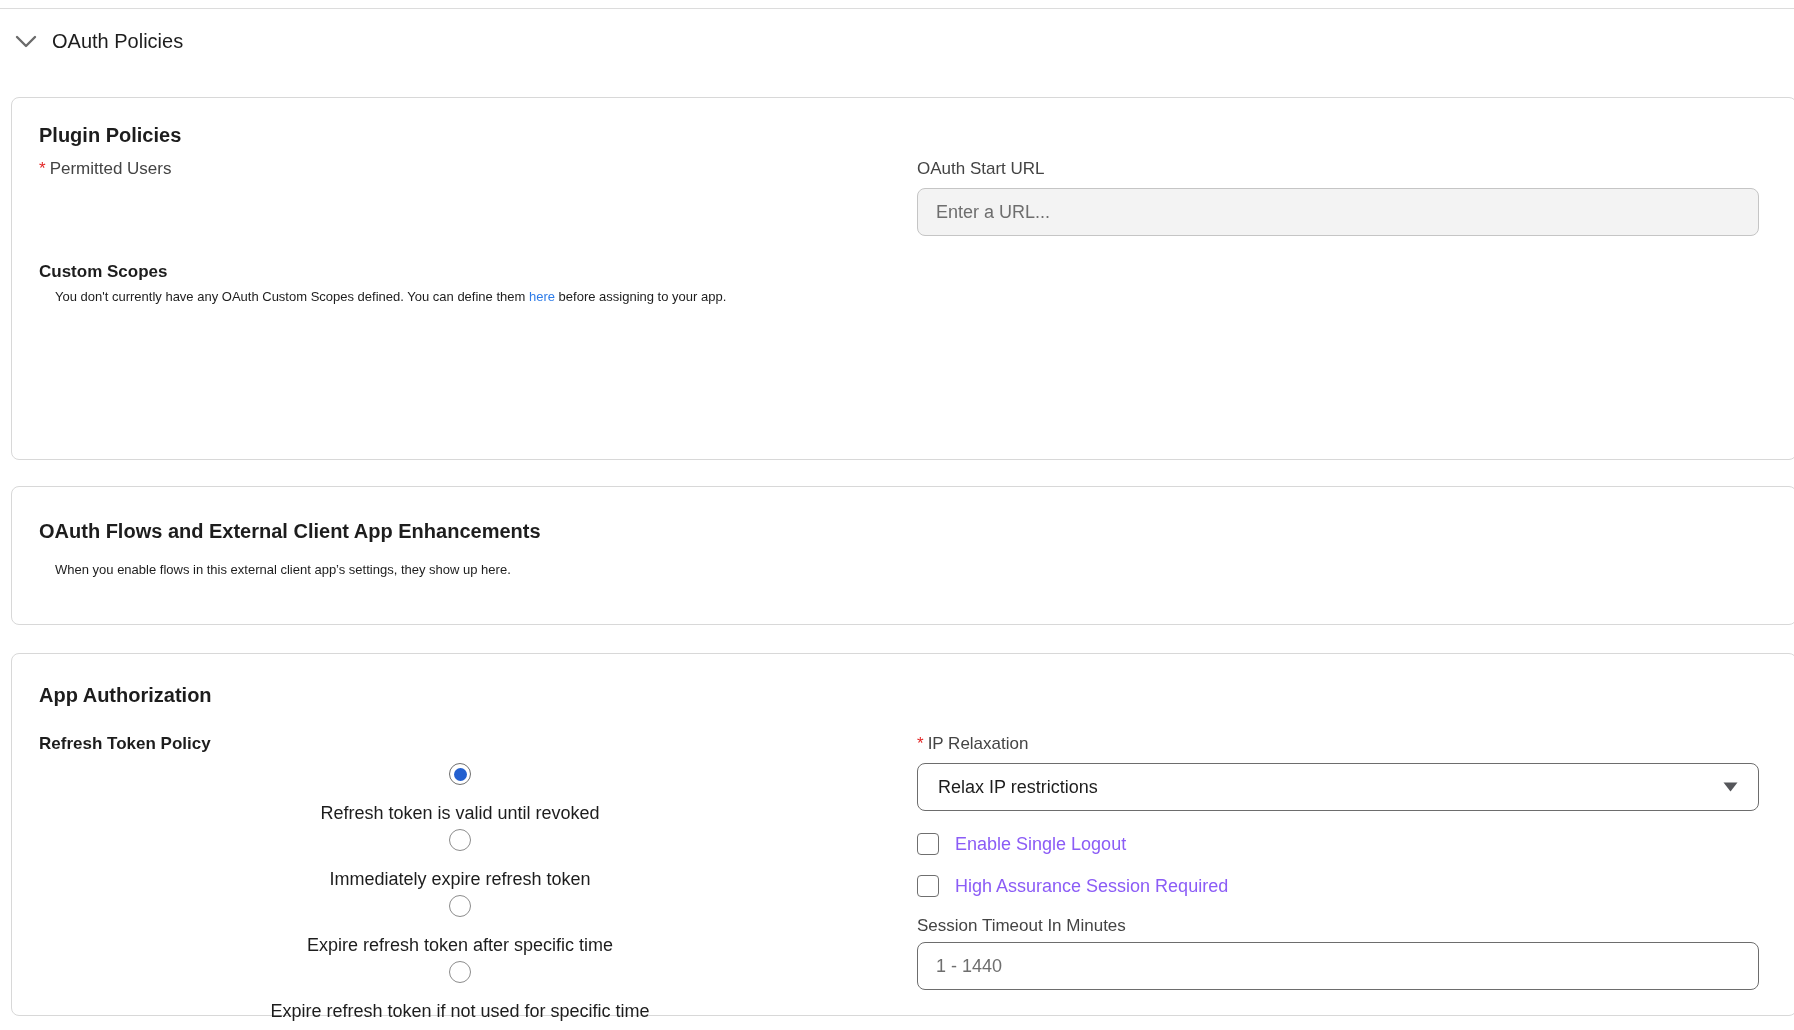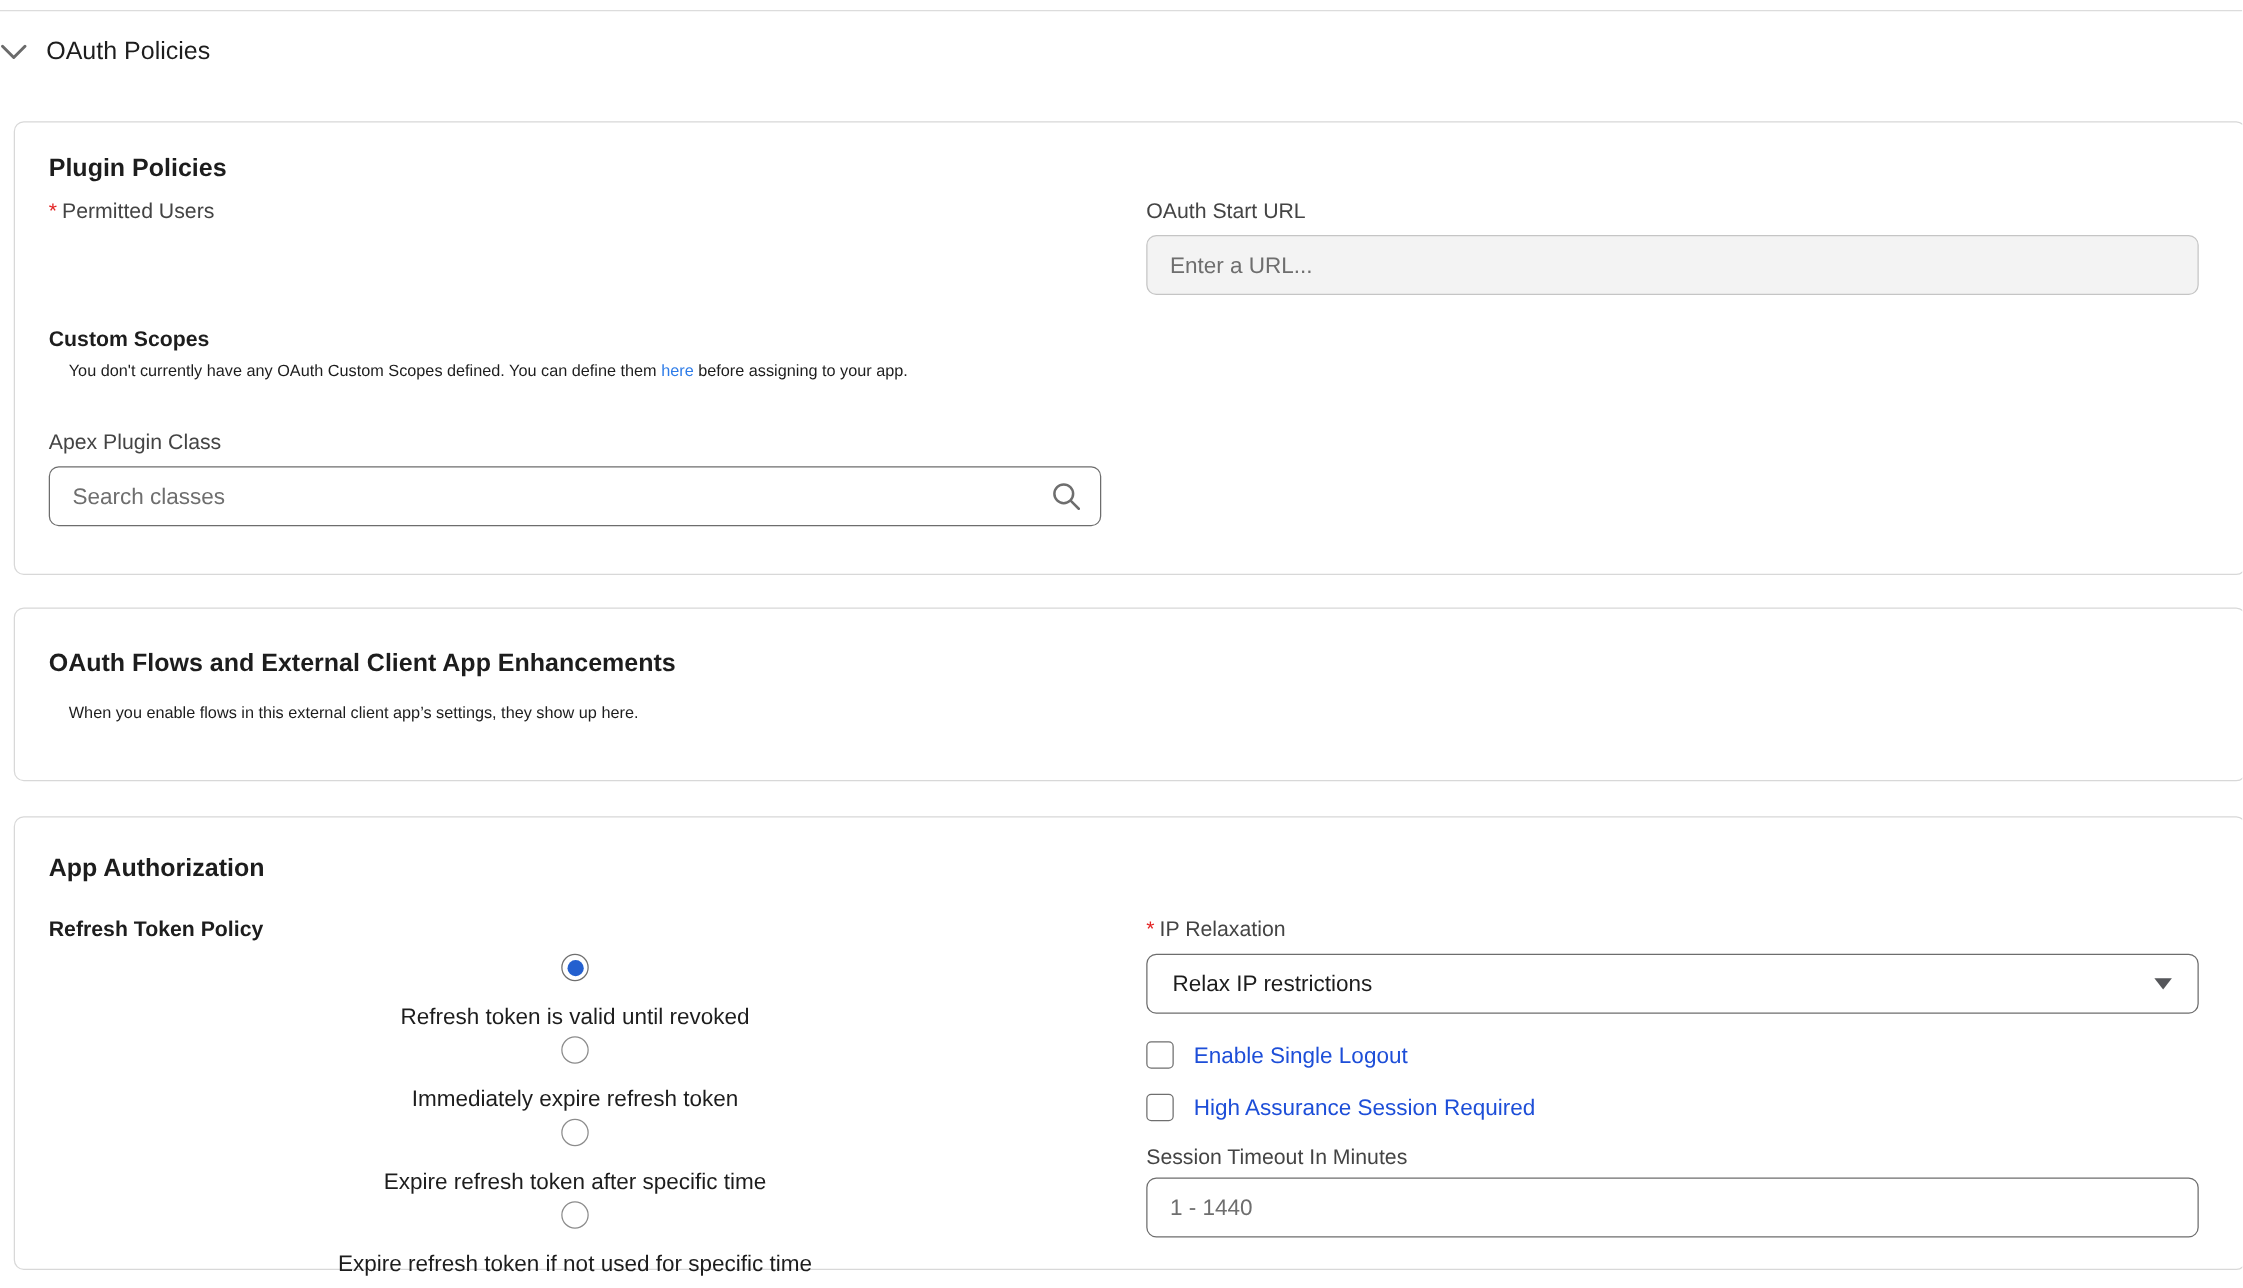--- a/index.html
+++ b/index.html
@@ -1,21 +1,21 @@
 <!DOCTYPE html>
 <html><head>
 <meta charset="utf-8">
 <style>
   html, body { margin:0; padding:0; background:#ffffff; }
   body { font-family:"Liberation Sans", sans-serif; color:#1d1d1d; }
   .page { position:relative; width:1794px; height:1030px; overflow:hidden; background:#fff; }
 
   .top-divider { position:absolute; top:8px; left:0; width:100%; border-top:1px solid #dcdcdc; }
 
-  .section-header { position:absolute; top:30px; left:0; display:flex; align-items:center; gap:15px; cursor:pointer; }
+  .section-header { position:absolute; top:30px; left:15px; display:flex; align-items:center; gap:15px; cursor:pointer; }
   .section-title { font-size:20px; color:#1d1d1d; }
 
   .card { position:absolute; left:11px; right:-3px; background:#fff; border:1px solid #d8d8d8;
           border-radius:8px; box-sizing:border-box; padding:0 37px 0 27px; }
   .card1 { top:97px;  height:363px; padding-top:25px; }
   .card2 { top:486px; height:139px; padding-top:32px; }
   .card3 { top:653px; height:363px; padding-top:29px; }
 
   .card-heading { font-size:20px; font-weight:bold; line-height:24px; margin:0; color:#1d1d1d; }
 
@@ -53,21 +53,21 @@
   .radio.selected::after { content:""; position:absolute; top:3.5px; left:3.5px; right:3.5px; bottom:3.5px;
                            border-radius:50%; background:#2460cf; }
   .radio-label { font-size:18px; line-height:22px; color:#1d1d1d; }
 
   .ip-select { margin-bottom:16px;gap:12px; }
   .checkbox-row { display:flex; align-items:center; gap:16px; cursor:pointer; }
   .checkbox-row.first { margin-top:22px; }
   .checkbox-row + .checkbox-row { margin-top:20px; }
   .checkbox { width:22px; height:22px; box-sizing:border-box; border:1.5px solid #6f6f6f; border-radius:4px;
               flex:none; background:#fff; }
-  .checkbox-label { font-size:18px; line-height:22px; color:#1d4ed8; }
+  .checkbox-label { font-size:18px; line-height:22px; color:#8b5cf6; }
 
   .session-label { margin-top:19px; margin-bottom:6px; }
 </style>
 </head>
 <body>
 
 <div class="page">
 
   <div class="top-divider"></div>
 
@@ -94,32 +94,20 @@
         <input type="text" class="control text-input" disabled="" placeholder="Enter a URL..." style="">
       </div>
     </div>
 
     <div class="custom-scopes">
       <div class="bold-label">Custom Scopes</div>
       <p class="body-text"><span>You don't currently have any OAuth Custom Scopes defined. You can define them </span><a class="link" href="#">here</a><span> before assigning to your app.</span></p>
     </div>
 
     <div class="grid2 row2">
-      <div>
-        <div class="field-label">Apex Plugin Class</div>
-        <div class="search-wrap">
-          <input type="text" class="control text-input" placeholder="Search classes" style="">
-          <span class="search-icon">
-            <svg width="24" height="24" viewBox="0 0 24 24" fill="none">
-              <circle cx="10" cy="10" r="7.5" stroke="#6e6e6e" stroke-width="2"></circle>
-              <line x1="15.7" y1="15.7" x2="22" y2="22" stroke="#6e6e6e" stroke-width="2" stroke-linecap="round"></line>
-            </svg>
-          </span>
-        </div>
-      </div>
       <div></div>
     </div>
   </section>
 
   <section class="card card2">
     <h2 class="card-heading">OAuth Flows and External Client App Enhancements</h2>
     <p class="body-text">When you enable flows in this external client app’s settings, they show up here.</p>
   </section>
 
   <section class="card card3">

